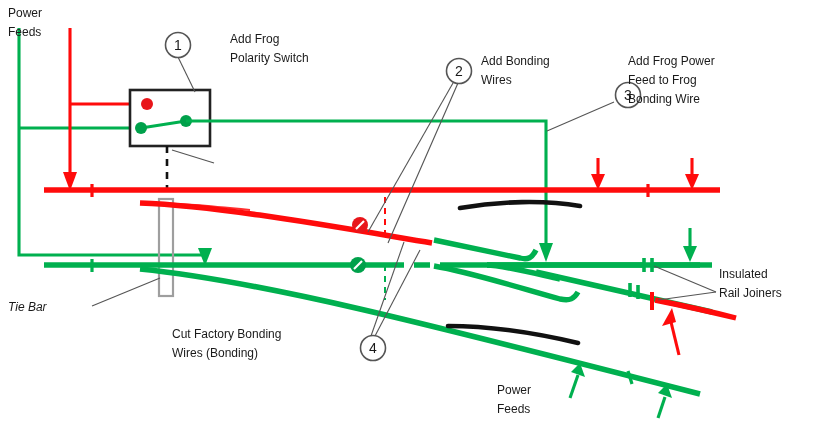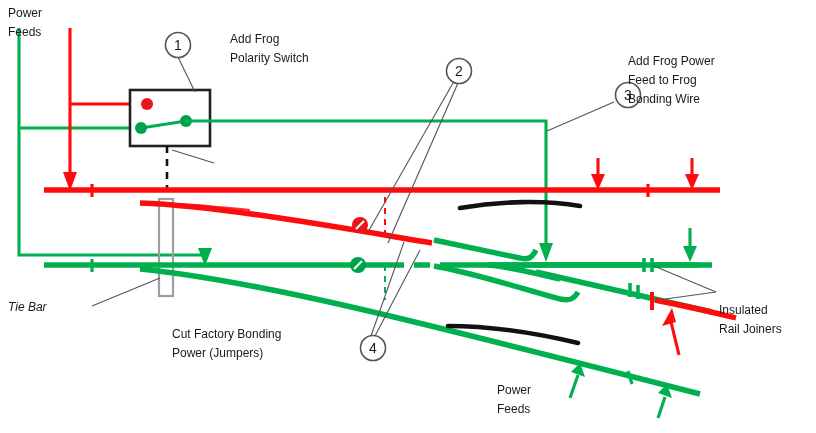--- a/index.html
+++ b/index.html
@@ -157,30 +157,32 @@
     <line x1="716" y1="292" x2="654" y2="266" stroke="#555555" stroke-width="1.1"></line>
     <line x1="716" y1="292" x2="658" y2="300" stroke="#555555" stroke-width="1.1"></line>
   </svg>
 
   <div class="lbl" style="left:8px;top:4px;">Power
 Feeds</div>
 
   <div class="lbl" style="left:197px;top:30px;margin-left:33px;">Add Frog
 Polarity Switch</div>
 
+  <div class="lbl" style="left:481px;top:52px;">Add Bonding
+Wires</div>
 
   <div class="lbl" style="left:628px;top:52px;">Add Frog Power
 Feed to Frog
 Bonding Wire</div>
 
 
   <div class="lbl" style="left:8px;top:298px;font-style:italic;">Tie Bar</div>
 
-  <div class="lbl" style="left:719px;top:265px;margin-top:36px;">Insulated
+  <div class="lbl" style="left:719px;top:265px;">Insulated
 Rail Joiners</div>
 
   <div class="lbl" style="left:172px;top:325px;">Cut Factory Bonding
-Power (Jumpers)</div>
+Wires (Bonding)</div>
 
   <div class="lbl" style="left:497px;top:381px;">Power
 Feeds</div>
 
 </div>
 
 </body></html>

